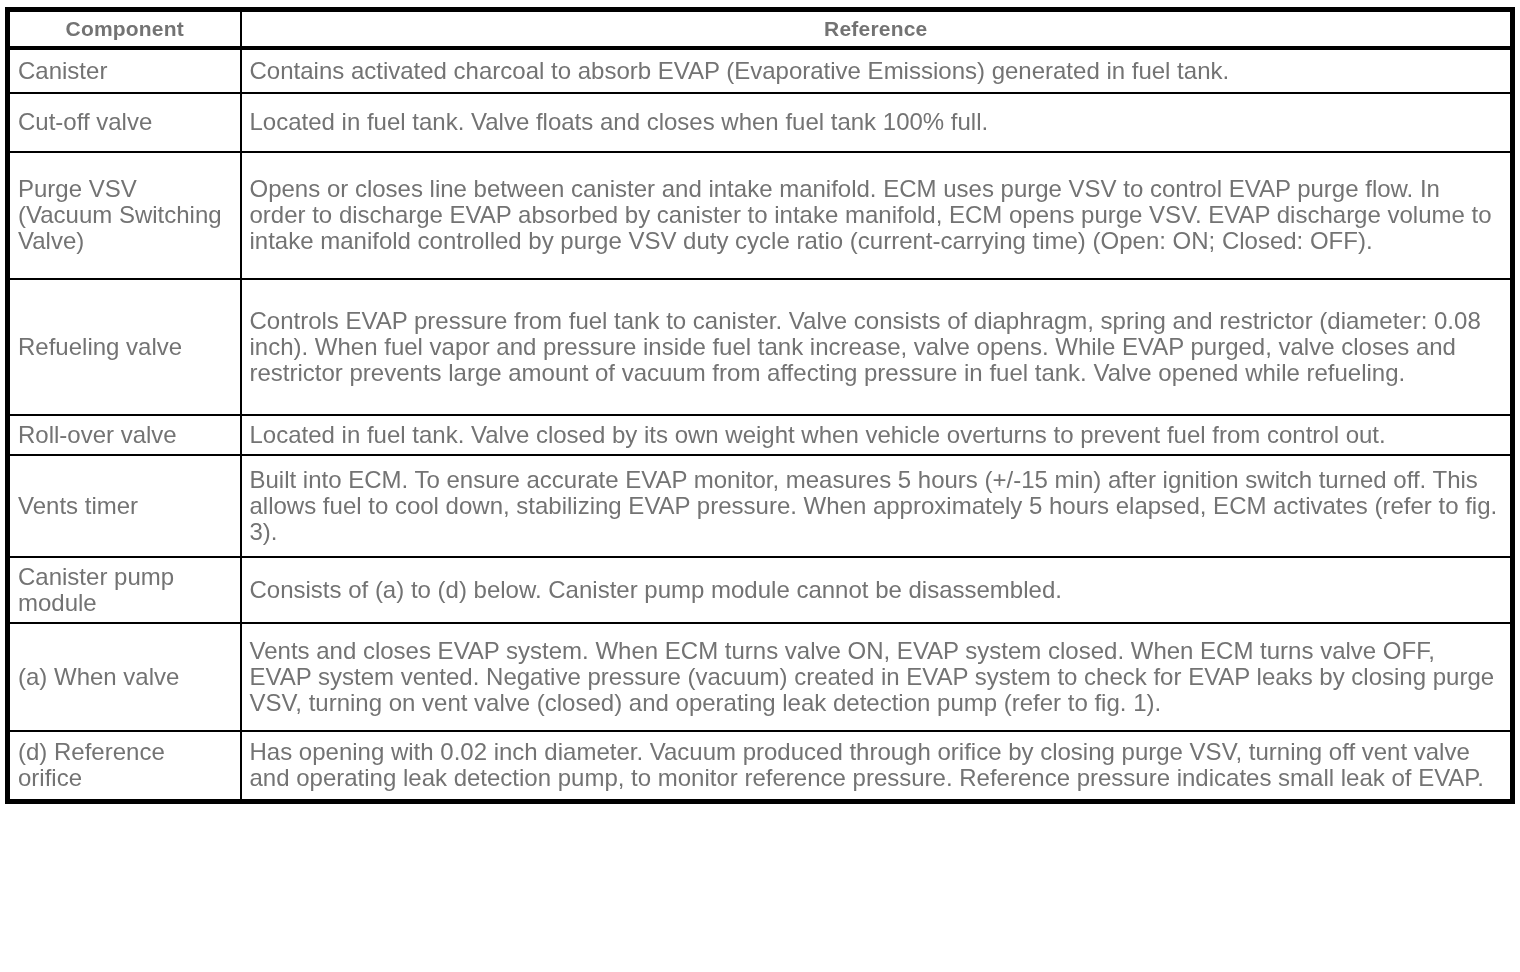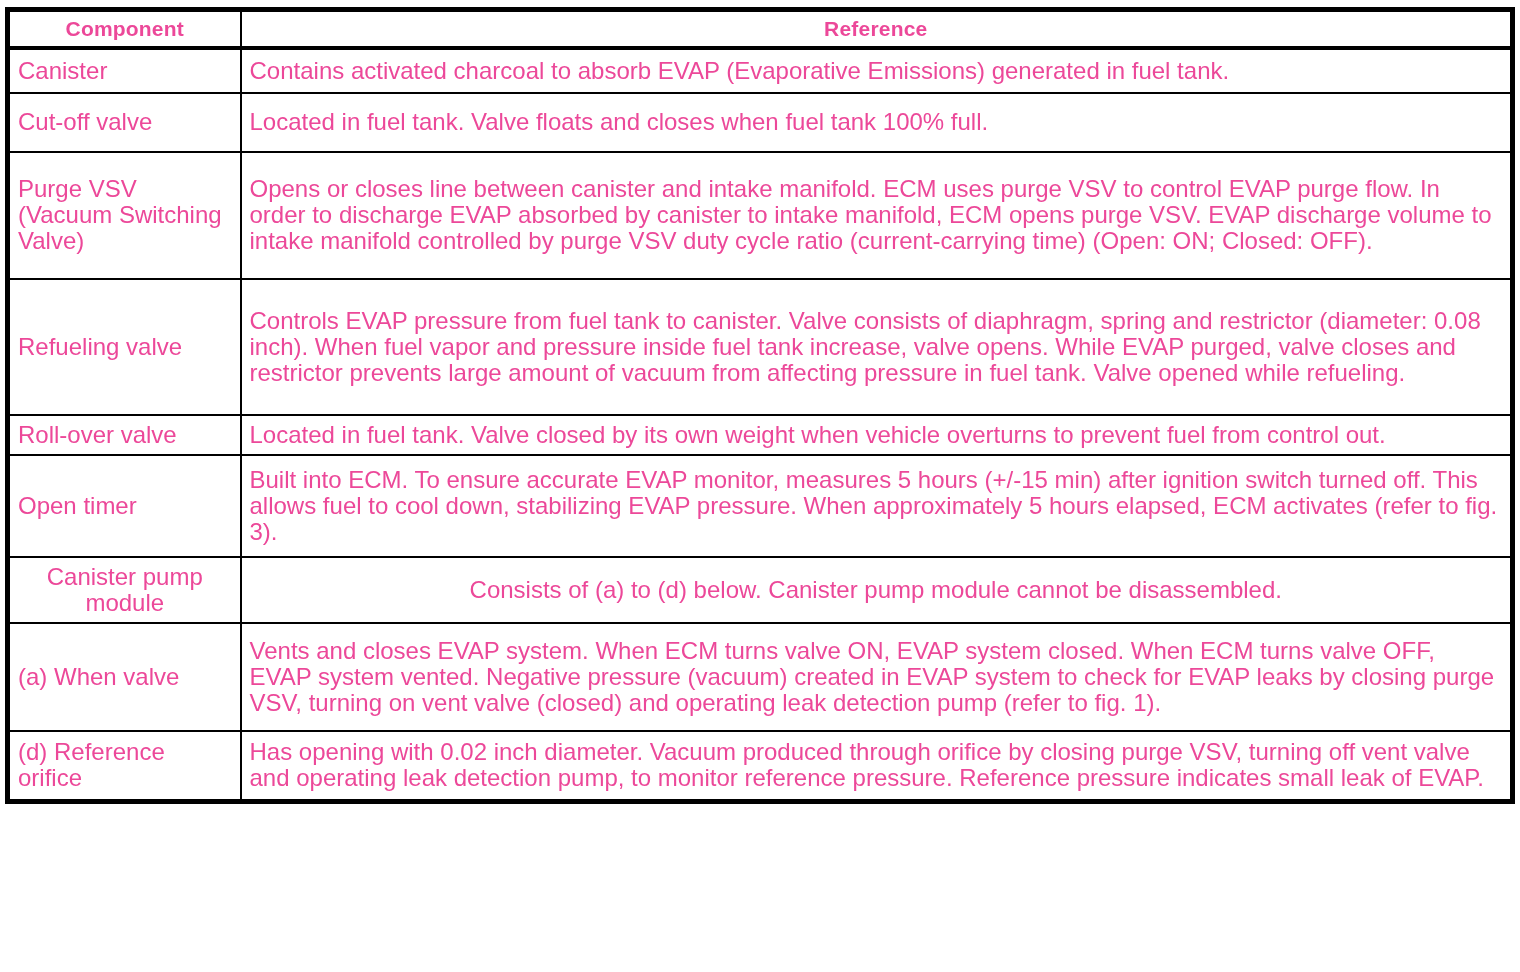--- a/index.html
+++ b/index.html
@@ -25,21 +25,21 @@
     left: 5px;
     top: 7px;
     width: 1510px;
     border-collapse: collapse;
     table-layout: fixed;
     border: 5px solid #000;
   }
   table.spec-table th,
   table.spec-table td {
     border: 2px solid #000;
-    color: #ec4899;
+    color: #737373;
     overflow: hidden;
   }
   table.spec-table thead th {
     border-bottom: 4px solid #000;
     font-size: 21px;
     font-weight: bold;
     text-align: center;
     height: 38px;
     vertical-align: middle;
     letter-spacing: 0.2px;
@@ -58,21 +58,21 @@
     padding-left: 10px;
     padding-right: 10px;
   }
   
   tbody tr:nth-child(1)  { height: 45px; }
   tbody tr:nth-child(2)  { height: 59px; }
   tbody tr:nth-child(3)  { height: 127px; }
   tbody tr:nth-child(4)  { height: 136px; }
   tbody tr:nth-child(5)  { height: 31px; }
   tbody tr:nth-child(6)  { height: 102px; }
-  tbody tr:nth-child(7)  { height: 64px; text-align: center; }
+  tbody tr:nth-child(7)  { height: 64px; }
   tbody tr:nth-child(8)  { height: 108px; }
   tbody tr:nth-child(9)  { height: 71px; }
   tbody tr:nth-child(10) { height: 71px; }
   tbody tr:nth-child(11) { height: 94px; }
 </style>
 </head>
 <body>
 
 <div class="page">
   <table class="spec-table">
@@ -101,21 +101,21 @@
       </tr>
       <tr>
         <td class="comp-cell">Refueling valve</td>
         <td class="oper-cell">Controls EVAP pressure from fuel tank to canister. Valve consists of diaphragm, spring and restrictor (diameter: 0.08 inch). When fuel vapor and pressure inside fuel tank increase, valve opens. While EVAP purged, valve closes and restrictor prevents large amount of vacuum from affecting pressure in fuel tank. Valve opened while refueling.</td>
       </tr>
       <tr>
         <td class="comp-cell">Roll-over valve</td>
         <td class="oper-cell">Located in fuel tank. Valve closed by its own weight when vehicle overturns to prevent fuel from control out.</td>
       </tr>
       <tr>
-        <td class="comp-cell">Open timer</td>
+        <td class="comp-cell">Vents timer</td>
         <td class="oper-cell">Built into ECM. To ensure accurate EVAP monitor, measures 5 hours (+/-15 min) after ignition switch turned off. This allows fuel to cool down, stabilizing EVAP pressure. When approximately 5 hours elapsed, ECM activates (refer to fig. 3).</td>
       </tr>
       <tr>
         <td class="comp-cell">Canister pump module</td>
         <td class="oper-cell">Consists of (a) to (d) below. Canister pump module cannot be disassembled.</td>
       </tr>
       <tr>
         <td class="comp-cell">(a) When valve</td>
         <td class="oper-cell">Vents and closes EVAP system. When ECM turns valve ON, EVAP system closed. When ECM turns valve OFF, EVAP system vented. Negative pressure (vacuum) created in EVAP system to check for EVAP leaks by closing purge VSV, turning on vent valve (closed) and operating leak detection pump (refer to fig. 1).</td>
       </tr>

